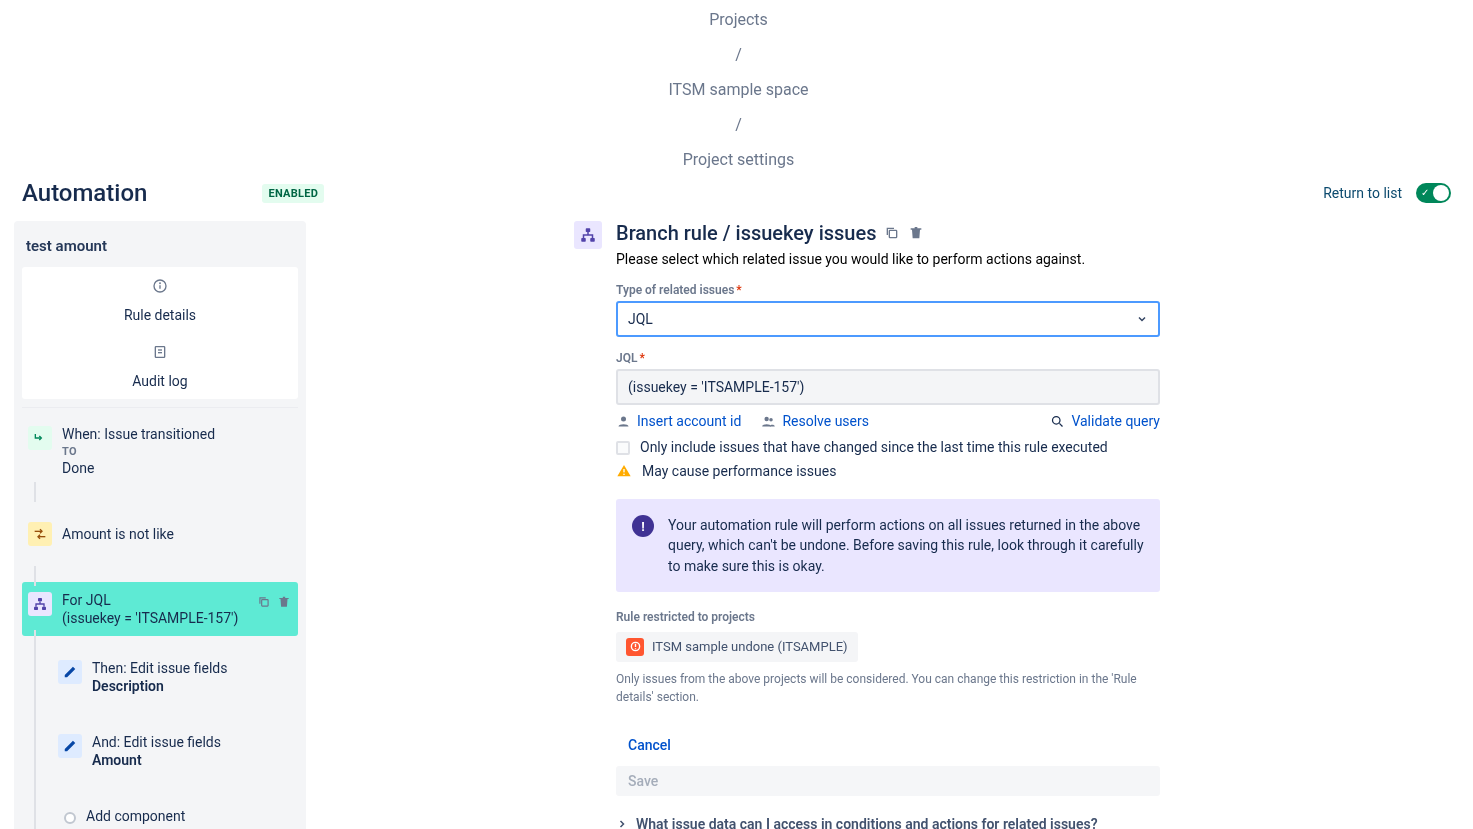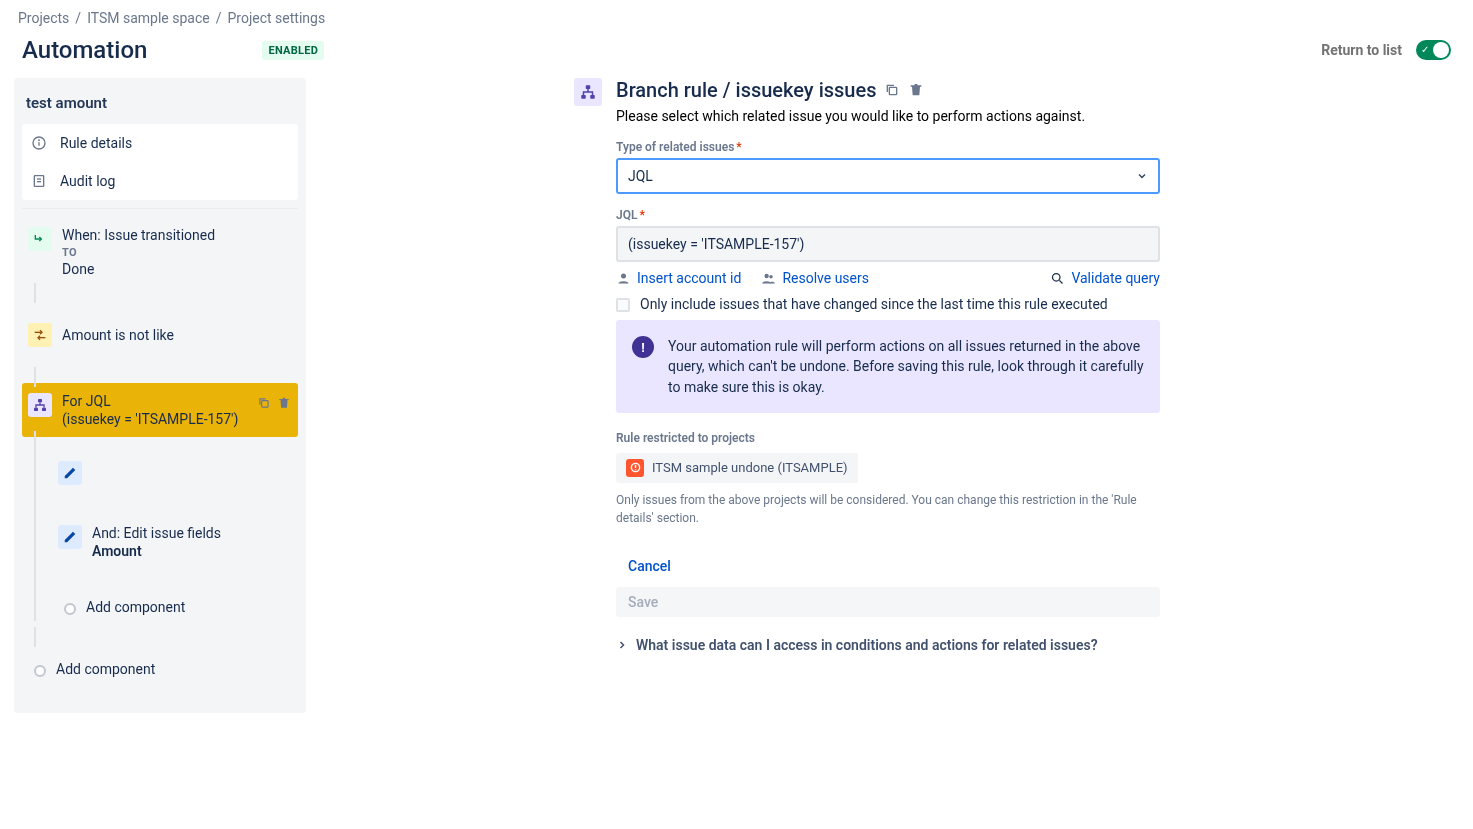--- a/index.html
+++ b/index.html
@@ -6,63 +6,63 @@
   body {
     font-family: -apple-system, BlinkMacSystemFont, "Segoe UI", Roboto, Helvetica, Arial, sans-serif;
     font-size: 14px;
     color: #172B4D;
     background: #fff;
     padding: 10px 14px;
     width: 1473px;
   }
 
   
-  .breadcrumb { font-size: 14px; color: #6B778C; display:flex; align-items:center; gap:6px; margin-bottom:10px; padding-left:4px;}
+  .breadcrumb { font-size: 16px; color: #6B778C; display:flex; align-items:center; gap:16px; margin-bottom:10px; padding-left:4px;flex-direction:column;}
   .breadcrumb span[data-interactable="true"] { color:#6B778C; cursor:pointer; }
   .breadcrumb .sep { color:#6B778C; }
 
   
   .header-row { display:flex; align-items:center; justify-content:space-between; margin-bottom:14px; padding-left:8px; padding-right:8px;}
   .header-left { display:flex; align-items:center; gap:92px;}
   .page-title { font-size:24px; font-weight:500; color:#172B4D; }
   .badge-enabled { background:#E3FCEF; color:#006644; font-size:11px; font-weight:700; padding:3px 6px; border-radius:3px; letter-spacing:0.3px;margin-left:23px;}
   .header-right { display:flex; align-items:center; gap:14px; }
-  .return-link { color:#737373; font-weight:700; cursor:pointer; }
+  .return-link { color:#0c4a6e; font-weight:400; cursor:pointer; }
   .toggle { width:35px; height:20px; background:#00875A; border-radius:10px; position:relative; cursor:pointer; }
   .toggle::after { content:""; position:absolute; right:2px; top:2px; width:16px; height:16px; background:#fff; border-radius:50%; }
   .toggle .check { position:absolute; left:5px; top:4px; color:#fff; font-size:10px; line-height:12px;}
 
   
   .cols { display:flex; gap:20px; align-items:flex-start; }
 
   
   .rule-panel { width:292px; background:#F4F5F7; border-radius:4px; padding-bottom:20px;}
   .rule-title { font-weight:600; color:#253858; padding:16px 12px 12px; font-size:15px;}
   .rule-group { background:#fff; border-radius:3px; margin:0 8px 8px; }
-  .rule-row { display:flex; align-items:center; gap:12px; padding:10px 8px; font-size:14px; color:#172B4D; cursor:pointer;}
+  .rule-row { display:flex; align-items:center; gap:12px; padding:10px 8px; font-size:14px; color:#172B4D; cursor:pointer;flex-direction:column;}
   .rule-row + .rule-row { }
   .rule-sep { height:1px; background:#EBECF0; margin:2px 8px;}
   .icon-slot { width:18px; height:18px; display:flex; align-items:center; justify-content:center; flex-shrink:0; color:#6B778C;}
 
   .flow-list { padding:0 8px; position:relative;}
   .flow-item { position:relative; padding:6px 0;}
   .flow-card { display:flex; gap:10px; padding:10px 6px; border-radius:3px; }
   .flow-card.clickable { cursor:pointer; }
   .flow-badge { width:24px; height:24px; border-radius:3px; display:flex; align-items:center; justify-content:center; flex-shrink:0; }
   .flow-badge.green { background:#E3FCEF; color:#00875A; }
   .flow-badge.yellow { background:#FFF0B3; color:#974F0C; }
   .flow-badge.purple { background:#EAE6FF; color:#5243AA; }
   .flow-badge.blue { background:#DEEBFF; color:#0747A6; }
   .flow-badge.outline { background:#fff; border:2px solid #C1C7D0; border-radius:50%; width:12px; height:12px; margin-left:6px; margin-top:4px;}
   .flow-body { flex:1; font-size:14px; }
   .flow-body .line1 { color:#172B4D; }
   .flow-body .sub { font-size:11px; font-weight:700; color:#6B778C; letter-spacing:0.4px; margin-top:3px;}
   .flow-body .line2 { color:#172B4D; margin-top:2px;}
   .flow-body .bold { font-weight:600; }
-  .flow-card.selected { background:#eab308; }
+  .flow-card.selected { background:#5eead4; }
   .flow-actions { display:flex; gap:4px; align-items:flex-start; padding-top:2px;}
   .mini-icon { width:16px; height:16px; color:#6B778C; cursor:pointer; display:flex; align-items:center; justify-content:center;}
 
   .nested { margin-left:30px; position:relative;}
   .nested::before { content:""; position:absolute; left:-18px; top:-6px; bottom:10px; width:2px; background:#DFE1E6;}
   .flow-list > .flow-item + .flow-item::before {
     content:""; position:absolute; left:12px; top:-10px; height:20px; width:2px; background:#DFE1E6;
   }
   .nested .flow-item + .flow-item::before {
     content:""; position:absolute; left:-6px; top:-18px; height:28px; width:2px; background:transparent;
@@ -232,20 +232,24 @@
           </div>
         </div>
 
         <div class="nested">
           <div class="flow-item">
             <div class="flow-card clickable" data-interactable="true" style="padding-top:18px;">
               <div class="flow-badge blue" data-interactable="false">
                 <svg width="14" height="14" viewBox="0 0 24 24" fill="currentColor">
                     <path d="M3 17 L3 21 L7 21 L19 9 L15 5 Z M21 7 L17 3 L15 5 L19 9 Z"></path>
                   </svg>
+              </div>
+              <div class="flow-body">
+                <div class="line1" data-interactable="false">Then: Edit issue fields</div>
+                <div class="line2 bold" data-interactable="false">Description</div>
               </div>
             </div>
           </div>
           <div class="flow-item">
             <div class="flow-card clickable" data-interactable="true" style="padding-top:18px;">
               <div class="flow-badge blue" data-interactable="false">
                 <svg width="14" height="14" viewBox="0 0 24 24" fill="currentColor">
                     <path d="M3 17 L3 21 L7 21 L19 9 L15 5 Z M21 7 L17 3 L15 5 L19 9 Z"></path>
                   </svg>
               </div>
@@ -360,20 +364,30 @@
               </span>
               <span>Validate query</span>
             </span>
           </div>
 
           <div class="check-row">
             <div class="checkbox" data-interactable="true"></div>
             <div class="check-text" data-interactable="false">Only include issues that have changed since the last time this rule executed</div>
           </div>
 
+          <div class="warn-row">
+            <span class="warn-icon" data-interactable="false">
+              <svg width="16" height="16" viewBox="0 0 24 24" fill="#FFAB00">
+                  <path d="M12 3 L22 20 L2 20 Z"></path>
+                  <rect x="11" y="9" width="2" height="5" fill="#fff"></rect>
+                  <rect x="11" y="16" width="2" height="2" fill="#fff"></rect>
+                </svg>
+            </span>
+            <span data-interactable="false">May cause performance issues</span>
+          </div>
 
           <div class="info-panel" data-interactable="false">
             <div class="info-dot" data-interactable="false">!</div>
             <div class="info-text" data-interactable="false">Your automation rule will perform actions on all issues returned in the above query, which can't be undone. Before saving this rule, look through it carefully to make sure this is okay.</div>
           </div>
 
           <div class="sec-label" data-interactable="false">Rule restricted to projects</div>
           <div class="proj-chip" data-interactable="false">
             <span class="proj-icon" data-interactable="false">
               <svg width="11" height="11" viewBox="0 0 24 24" fill="#fff">

